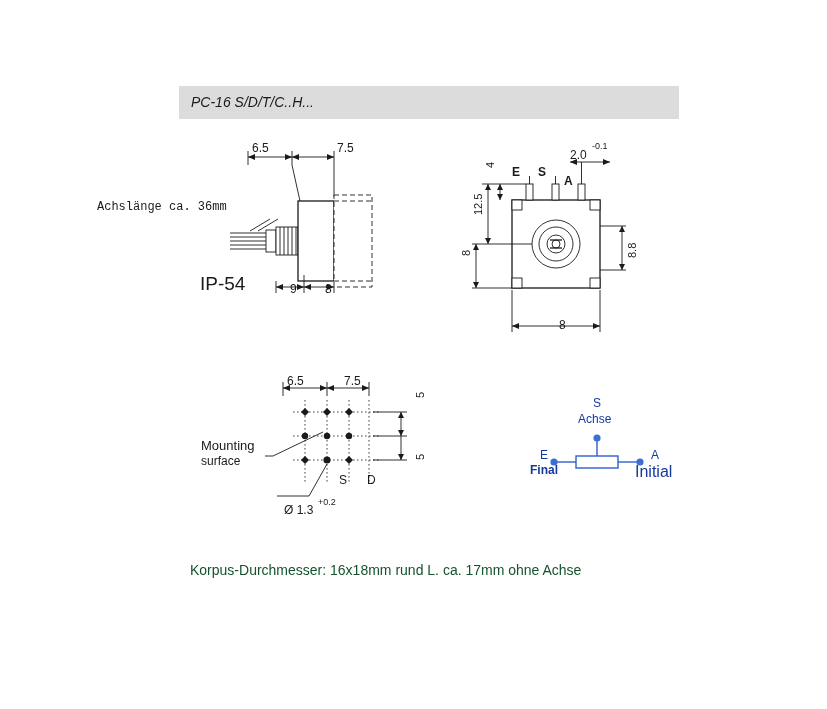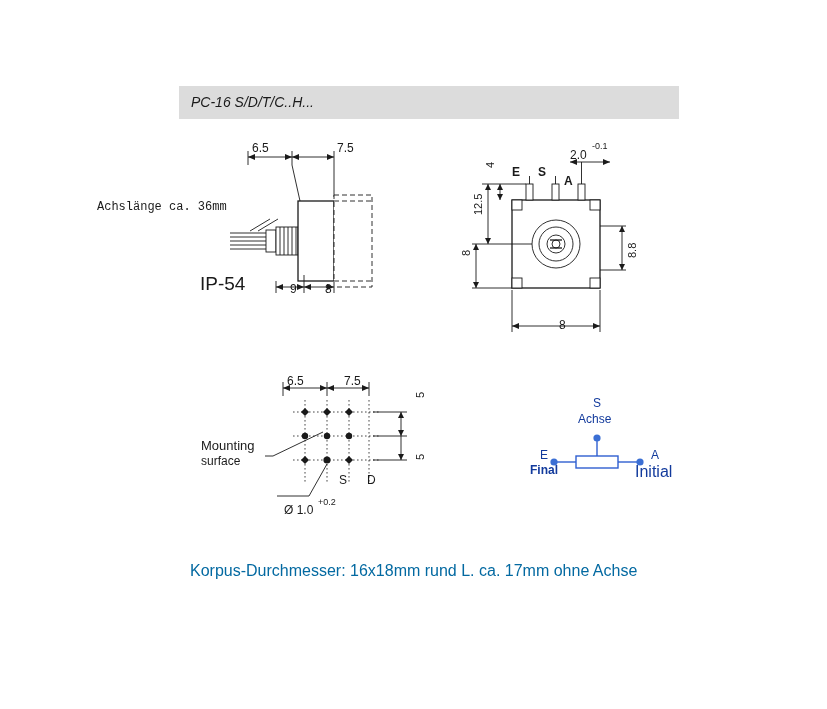--- a/index.html
+++ b/index.html
@@ -59,22 +59,22 @@
   }
   .lbl.sm { font-size: 11px; }
   .lbl.xs { font-size: 9px; }
   .lbl.b  { font-weight: bold; }
   .lbl.nb { color: #123a9c; }
   .rot90 { transform: rotate(-90deg); transform-origin: left top; }
 
   .caption {
     position: absolute;
     left: 190px; top: 562px;
-    font-size: 16px;
-    color: #0369a1;
+    font-size: 14px;
+    color: #14532d;
     white-space: nowrap;
   }
 
   svg { display: block; }
   .dwg { position: absolute; }
 
   
   .s-thin { stroke: #1a1a1a; stroke-width: 0.9; fill: none; }
   .s-med  { stroke: #1a1a1a; stroke-width: 1.3; fill: none; }
   .s-dash { stroke: #1a1a1a; stroke-width: 0.9; fill: none; stroke-dasharray: 5 3; }
@@ -279,21 +279,21 @@
   </div>
 
   <div class="lbl" style="left:287px; top:374px;">6.5</div>
   <div class="lbl" style="left:344px; top:374px;">7.5</div>
   <div class="lbl sm rot90" style="left:414px; top:398px;">5</div>
   <div class="lbl sm rot90" style="left:414px; top:460px;">5</div>
   <div class="lbl" style="left:201px; top:438px; font-size:13px;text-align:center;">Mounting</div>
   <div class="lbl" style="left:201px; top:454px; font-size:12px;">surface</div>
   <div class="lbl" style="left:339px; top:473px;">S</div>
   <div class="lbl" style="left:367px; top:473px;">D</div>
-  <div class="lbl" style="left:284px; top:503px;">Ø 1.0</div>
+  <div class="lbl" style="left:284px; top:503px;">Ø 1.3</div>
   <div class="lbl xs" style="left:318px; top:497px;">+0.2</div>
 
   <div class="dwg" style="left:520px; top:420px;">
     <svg width="160" height="70" viewBox="0 0 160 70">
 
       <rect class="s-blue" x="56" y="36" width="42" height="12" fill="#ffffff"></rect>
 
       <line class="s-blue" x1="34" y1="42" x2="56" y2="42"></line>
       <line class="s-blue" x1="98" y1="42" x2="120" y2="42"></line>
 

